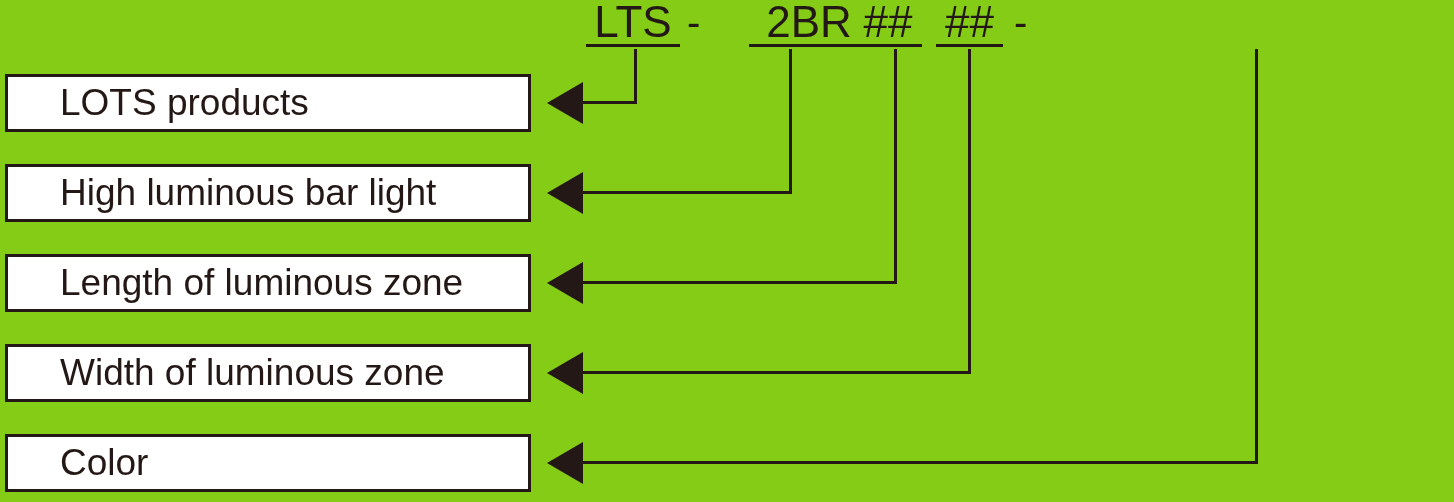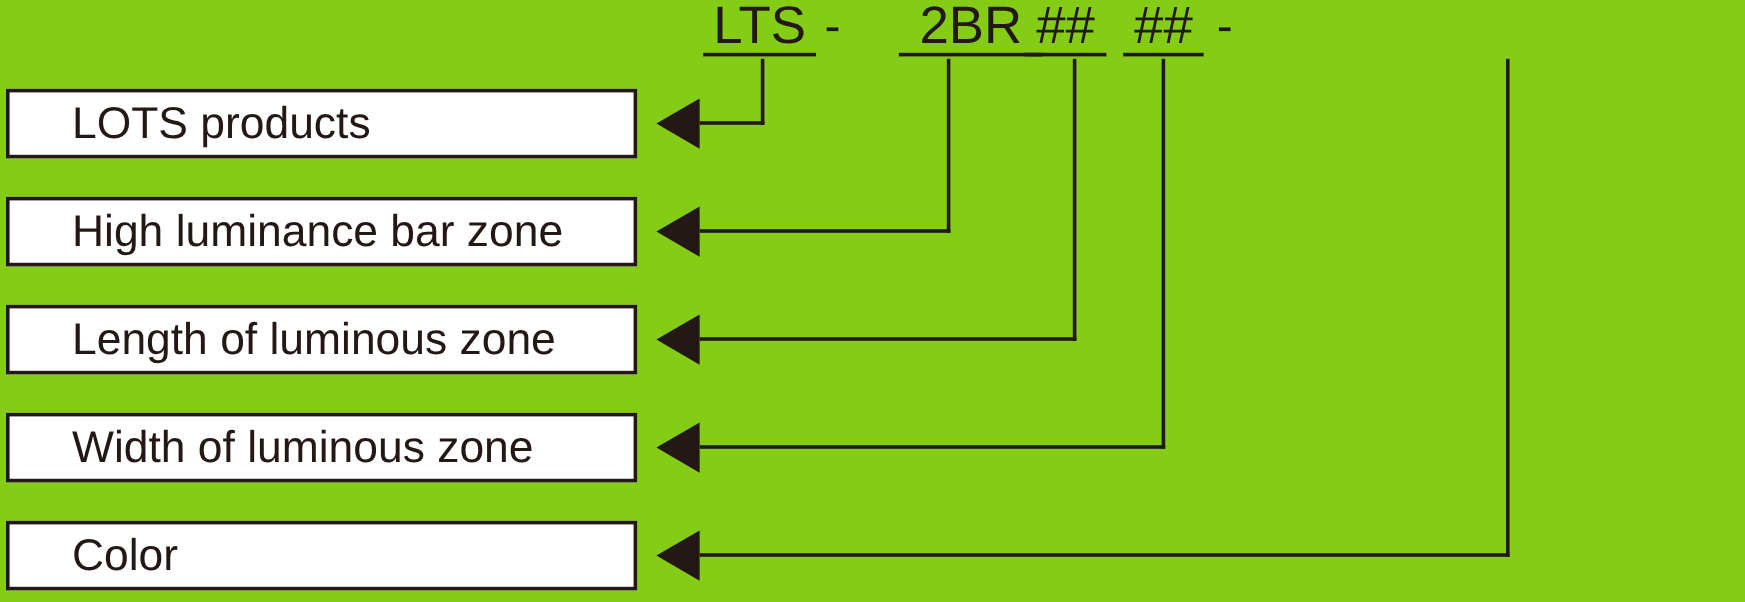--- a/index.html
+++ b/index.html
@@ -113,21 +113,21 @@
 
     <div class="code-sep" style="left:1014px;">-</div>
 
   </div>
 
   <div class="label-box" style="top:74px;">
     <span class="label-text">LOTS products</span>
   </div>
 
   <div class="label-box" style="top:164px;">
-    <span class="label-text">High luminance bar zone</span>
+    <span class="label-text">High luminous bar light</span>
   </div>
 
   <div class="label-box" style="top:254px;">
     <span class="label-text">Length of luminous zone</span>
   </div>
 
   <div class="label-box" style="top:344px;">
     <span class="label-text">Width of luminous zone</span>
   </div>
 

